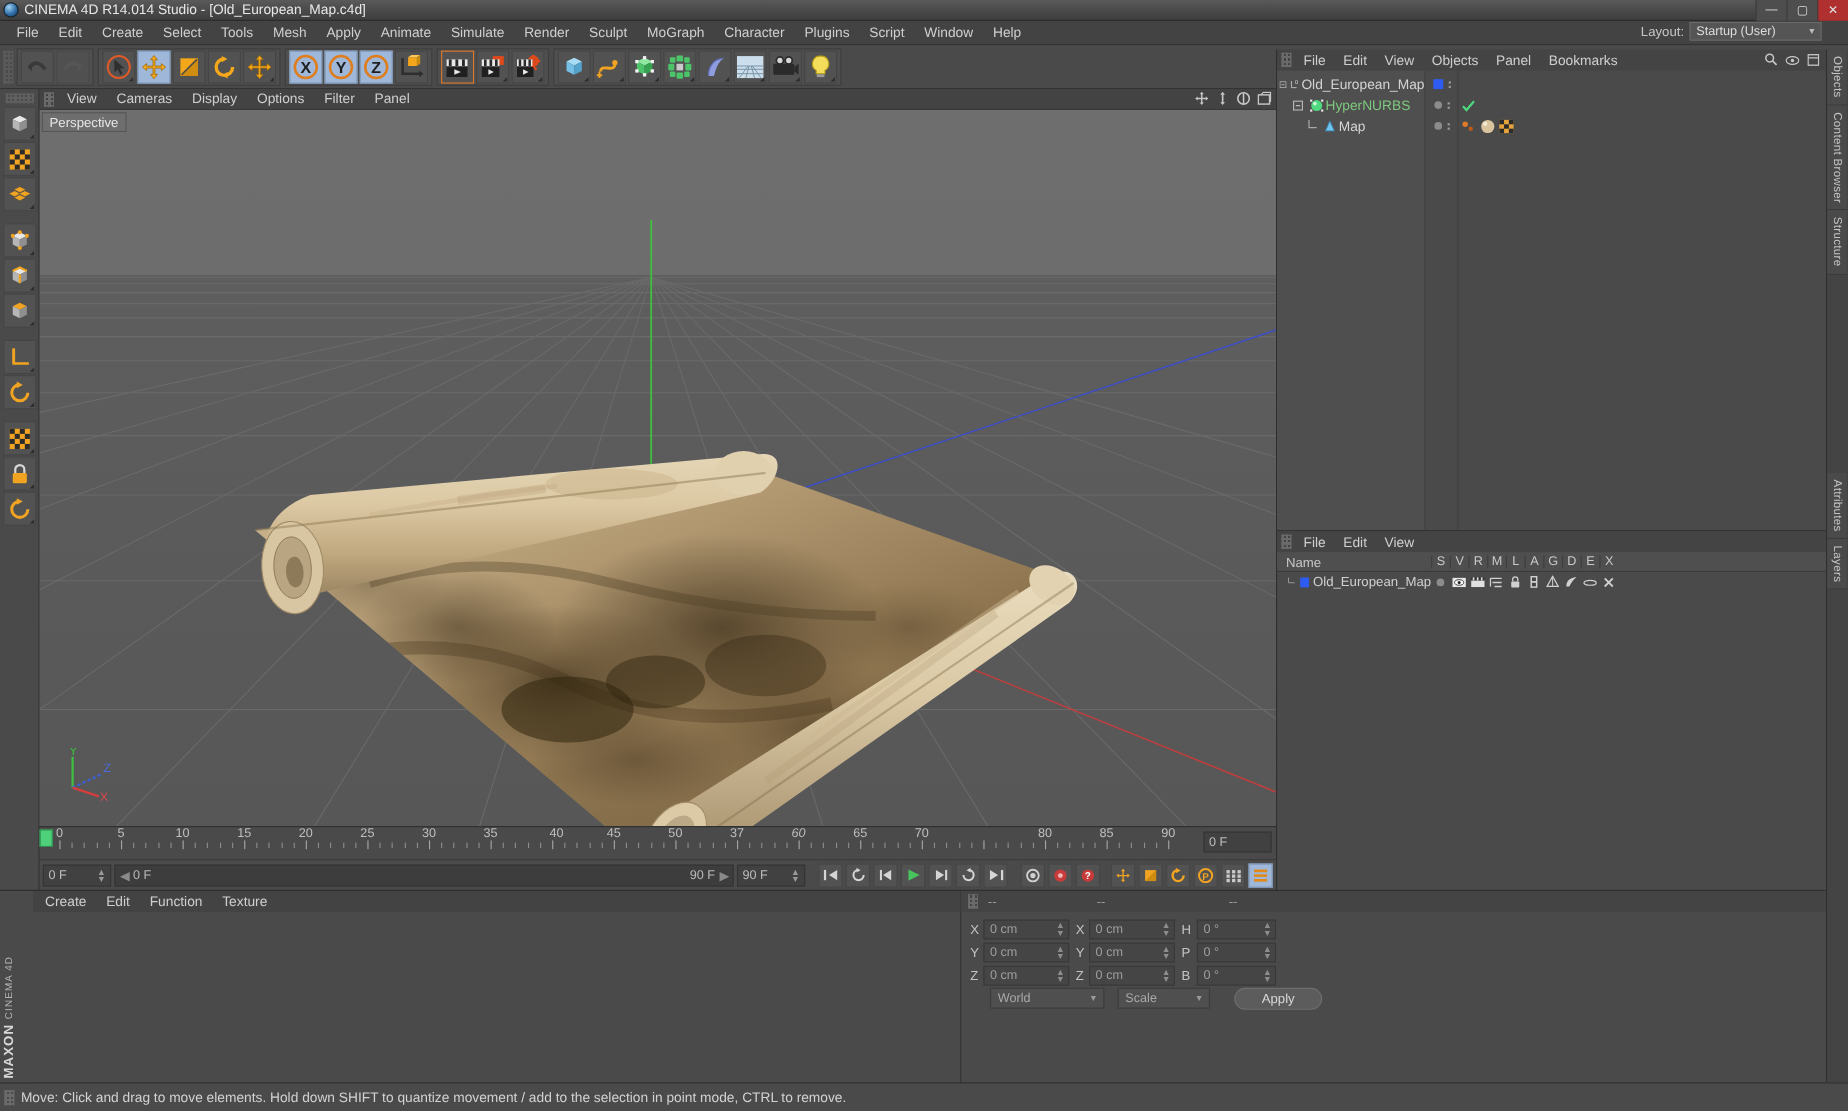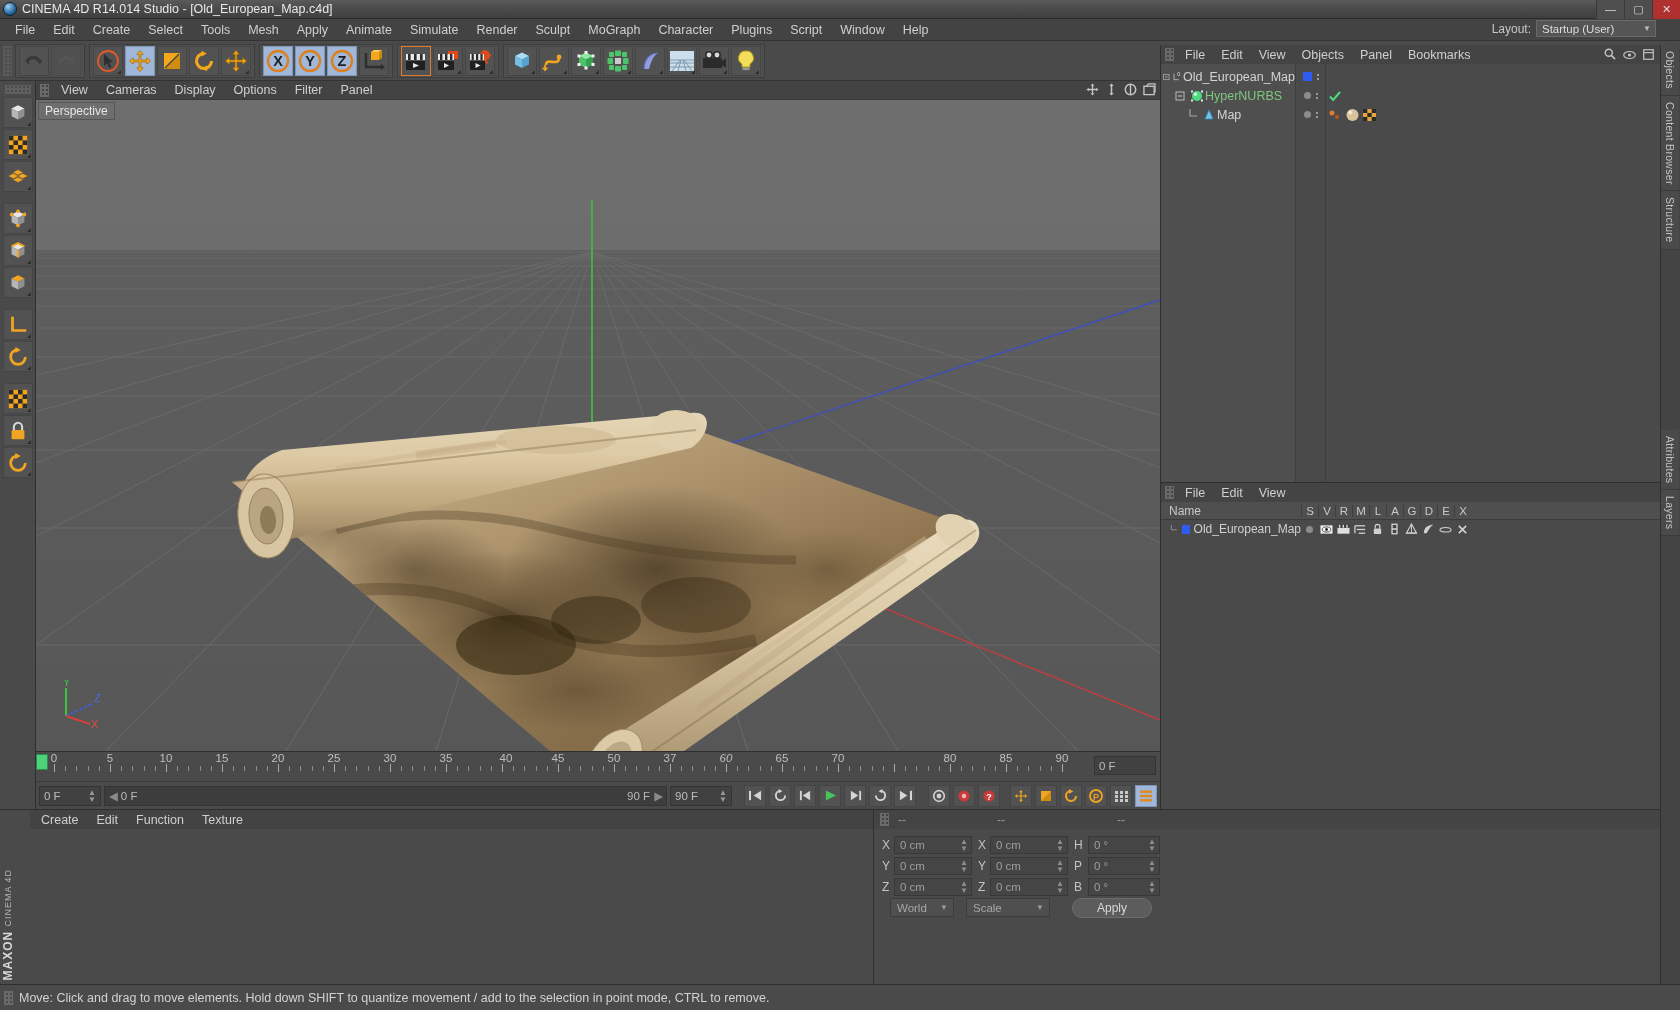--- a/index.html
+++ b/index.html
@@ -1177,21 +1177,21 @@
           <span class="arr">▲<br>▼</span>
         </div>
         <div class="clab" style="margin-left:6px;width:14px">B</div>
         <div class="cinp w3">
           <span>0 °</span>
           <span class="arr">▲<br>▼</span>
         </div>
       </div>
 
       <div class="crow" style="margin-top:2px">
-        <div class="csel" style="width:64px;margin-left:8px">
+        <div class="csel" style="width:104px;margin-left:18px">
           <span>World</span>
           <span class="cv">▼</span>
         </div>
         <div class="csel" style="width:84px;margin-left:12px">
           <span>Scale</span>
           <span class="cv">▼</span>
         </div>
         <div class="apply" style="width:80px;margin-left:22px">Apply</div>
       </div>
     </div>

